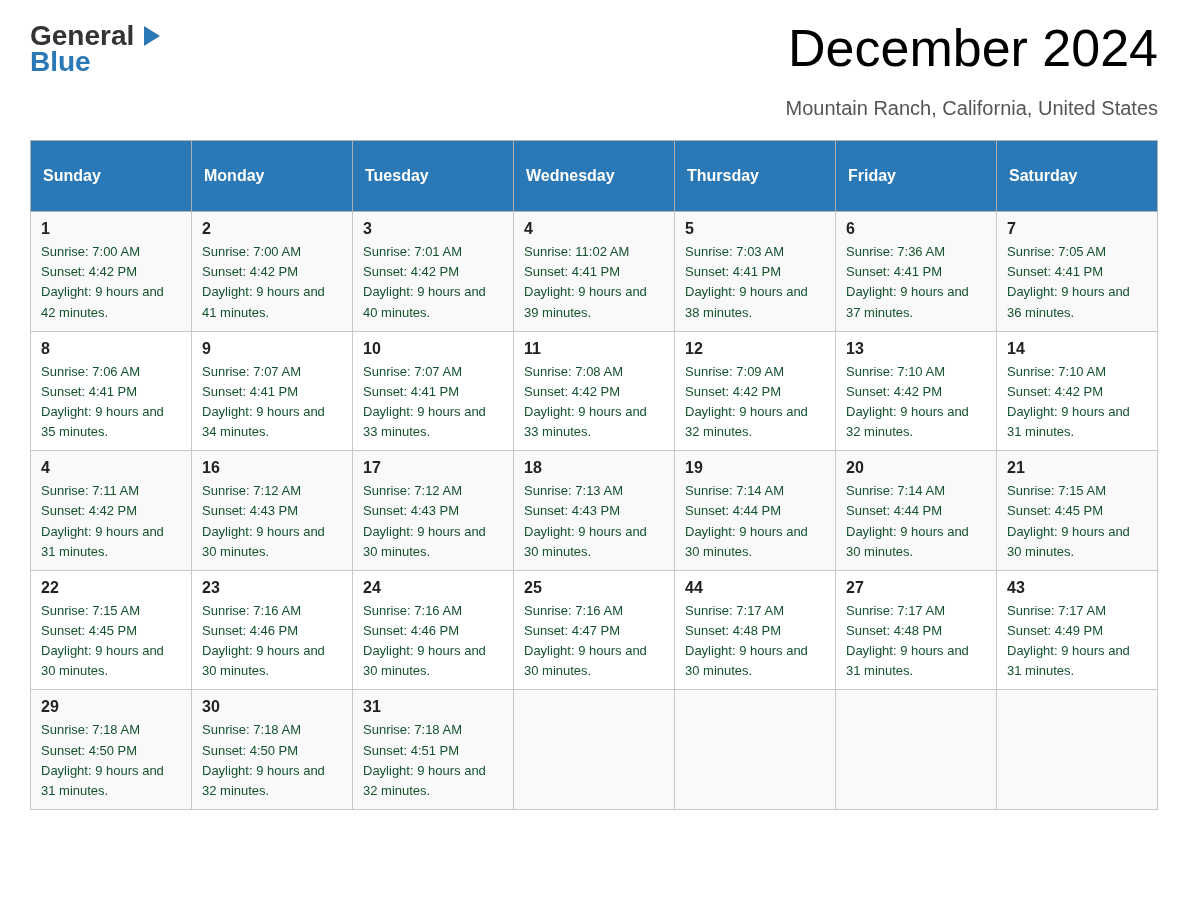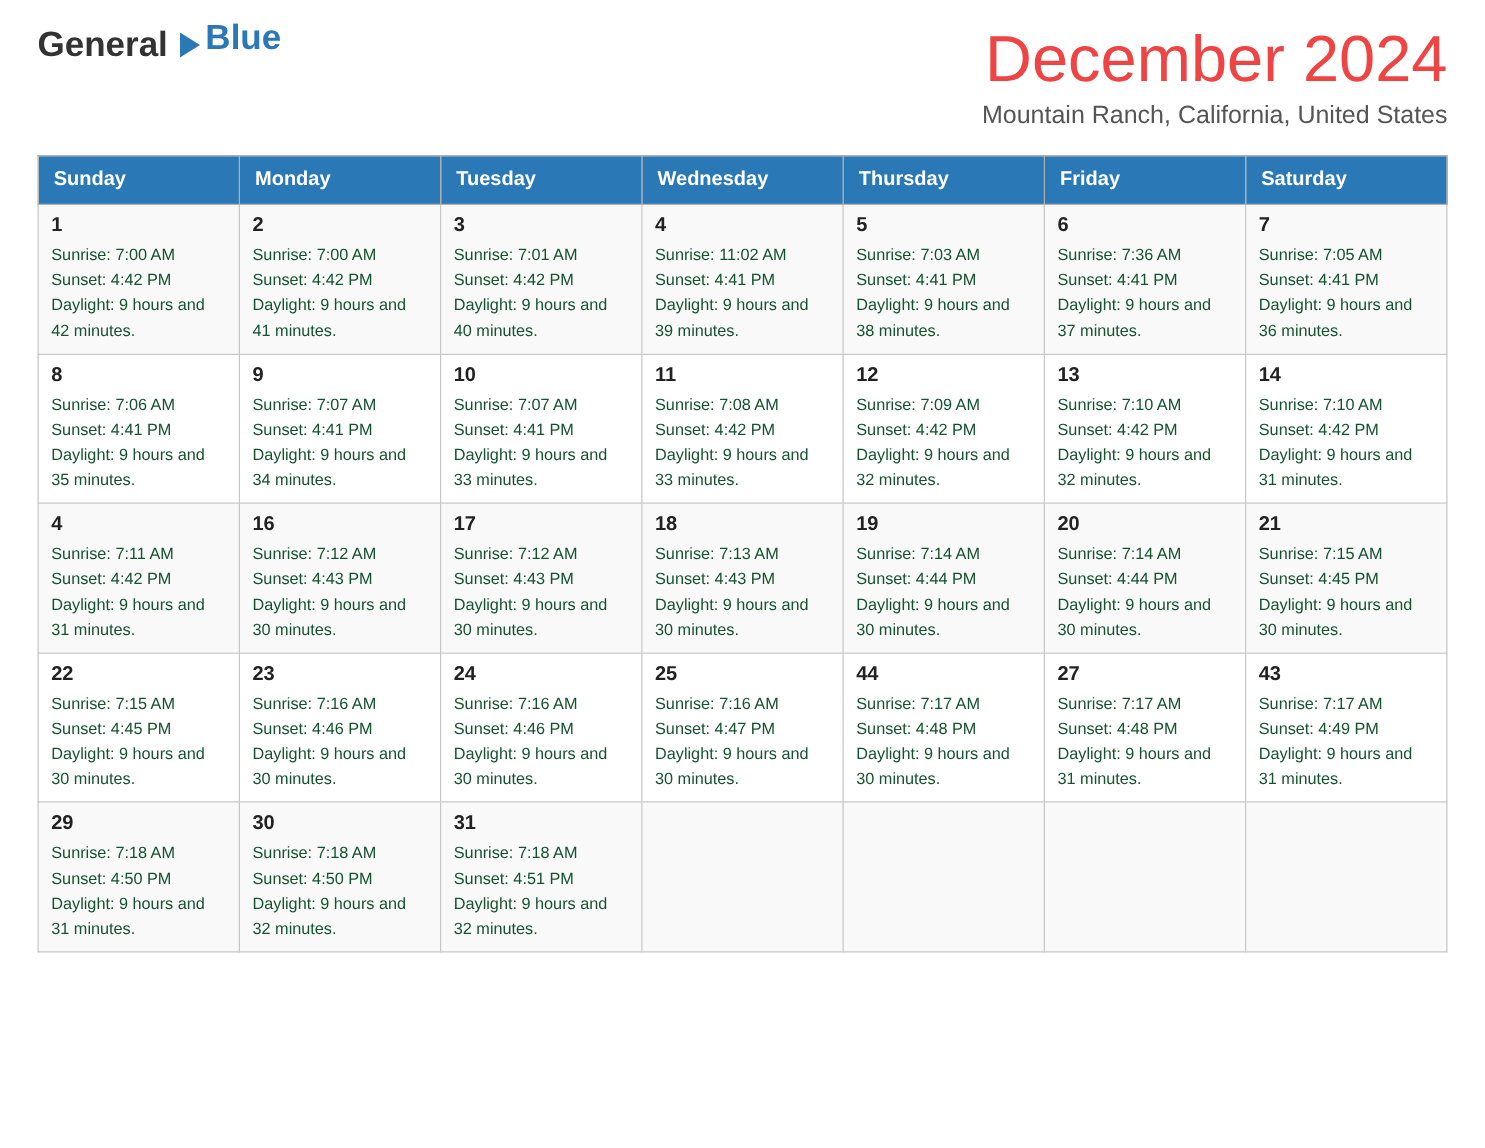--- a/index.html
+++ b/index.html
@@ -11,52 +11,52 @@
       padding: 20px 30px;
     }
     .header {
       display: flex;
       justify-content: space-between;
       align-items: flex-start;
       margin-bottom: 20px;
     }
     .logo-wrapper {
       display: flex;
-      flex-direction: row;
+      flex-direction: column;
       align-items: flex-start;
     }
     .logo-line1 {
       display: flex;
       align-items: center;
     }
     .title-block {
       text-align: right;
     }
     .month-title {
       font-size: 52px;
       font-weight: normal;
-      color: #ef4444;
+      color: #000000;
       line-height: 1.1;
     }
     .location {
       font-size: 20px;
       color: #555;
-      margin-top: 4px;
+      margin-top: 20px;
     }
     .calendar {
       width: 100%;
       border-collapse: collapse;
       border: 1px solid #b0b0b0;
     }
     .calendar thead tr th {
       background-color: #2a78b5;
       color: #fff;
       font-size: 16px;
       font-weight: bold;
-      padding: 10px 12px;
+      padding: 26px 12px;
       text-align: left;
       border: 1px solid #b0b0b0;
     }
     .calendar tbody tr td {
       vertical-align: top;
       padding: 8px 10px;
       border: 1px solid #c8c8c8;
       width: calc(100% / 7);
       font-size: 13.5px;
       color: #333;

